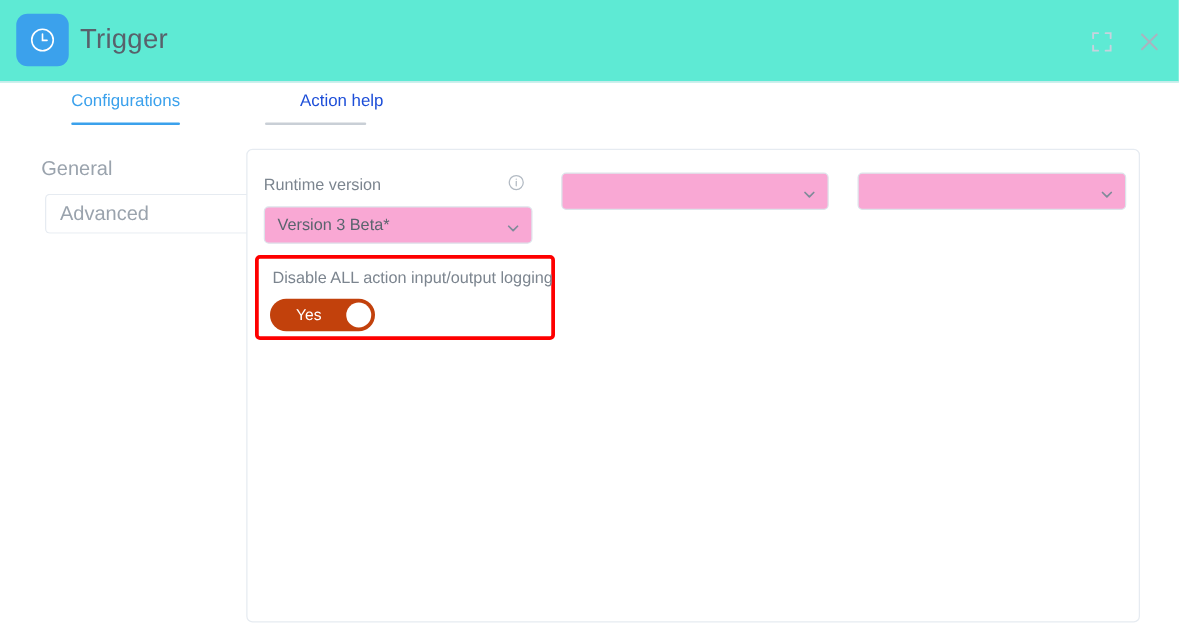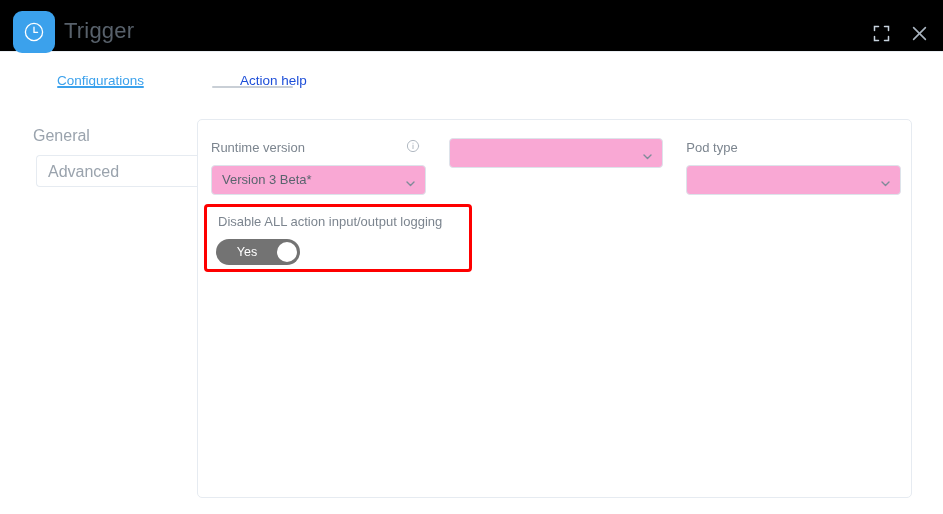--- a/index.html
+++ b/index.html
@@ -25,23 +25,23 @@
     height: 4px;
     border-radius: 2px;
     background: #3ba1ec;
   }
 
   
   #header {
     position: absolute;
     left: 0; top: 0;
     width: 943px;
-    height: 52px;
+    height: 66px;
     border-bottom: 1px solid #e9edf2;
-    background: #000000;
+    background: #5eead4;
   }
   #app-icon {
     position: absolute;
     left: 13px;
     top: 11px;
     width: 42px;
     height: 42px;
     border-radius: 9px;
     background: #3ba1ec;
     display: flex;
@@ -76,20 +76,21 @@
     position: absolute;
     left: 0; top: 64px;
     width: 943px;
     height: 44px;
   }
   .tab {
     position: absolute;
     top: 9px;
     font-size: 13.5px;
     cursor: pointer;
+    padding-bottom: 12px;
   }
   .tab-label { display: block; }
   .tab.active .tab-label { color: #3ba1ec; }
   .tab.inactive .tab-label { color: #1d4ed8; margin-left: 42px; }
   .tab-underline {
     position: absolute;
     bottom: 0;
     height: 2px;
     border-radius: 1px;
   }
@@ -193,41 +194,41 @@
     top: 9px;
     width: 11px;
     height: 11px;
   }
 
   
   #highlight-box {
     position: absolute;
     left: 6px;
     top: 84px;
-    width: 268px;
+    width: 240px;
     height: 68px;
     border: 3px solid #fe0000;
     border-radius: 4px;
   }
   #toggle-group-label {
     position: absolute;
     left: 11px;
     top: 7px;
     font-size: 13px;
     color: #7c858f;
     white-space: nowrap;
   }
   #logging-toggle {
     position: absolute;
     left: 9px;
     top: 32px;
     width: 84px;
     height: 26px;
     border-radius: 13px;
-    background: #737373;
+    background: #c2410c;
     cursor: pointer;
   }
   #logging-toggle-text {
     position: absolute;
     left: 0;
     top: 0;
     width: 62px;
     line-height: 26px;
     text-align: center;
     font-size: 12.5px;
@@ -326,23 +327,20 @@
         <span class="select-value"></span>
         <span class="chev">
           <svg width="11" height="11" viewBox="0 0 11 11" fill="none" stroke="#7f8b99" stroke-width="1.4" stroke-linecap="round" stroke-linejoin="round">
             <path d="M2 4 L5.5 7.5 L9 4"></path>
           </svg>
         </span>
       </div>
     </div>
 
     <div class="field">
-      <div class="field-label-row">
-        <span class="field-label">Pod type</span>
-      </div>
       <div class="select-box">
         <span class="select-value"></span>
         <span class="chev">
           <svg width="11" height="11" viewBox="0 0 11 11" fill="none" stroke="#7f8b99" stroke-width="1.4" stroke-linecap="round" stroke-linejoin="round">
             <path d="M2 4 L5.5 7.5 L9 4"></path>
           </svg>
         </span>
       </div>
     </div>
 

